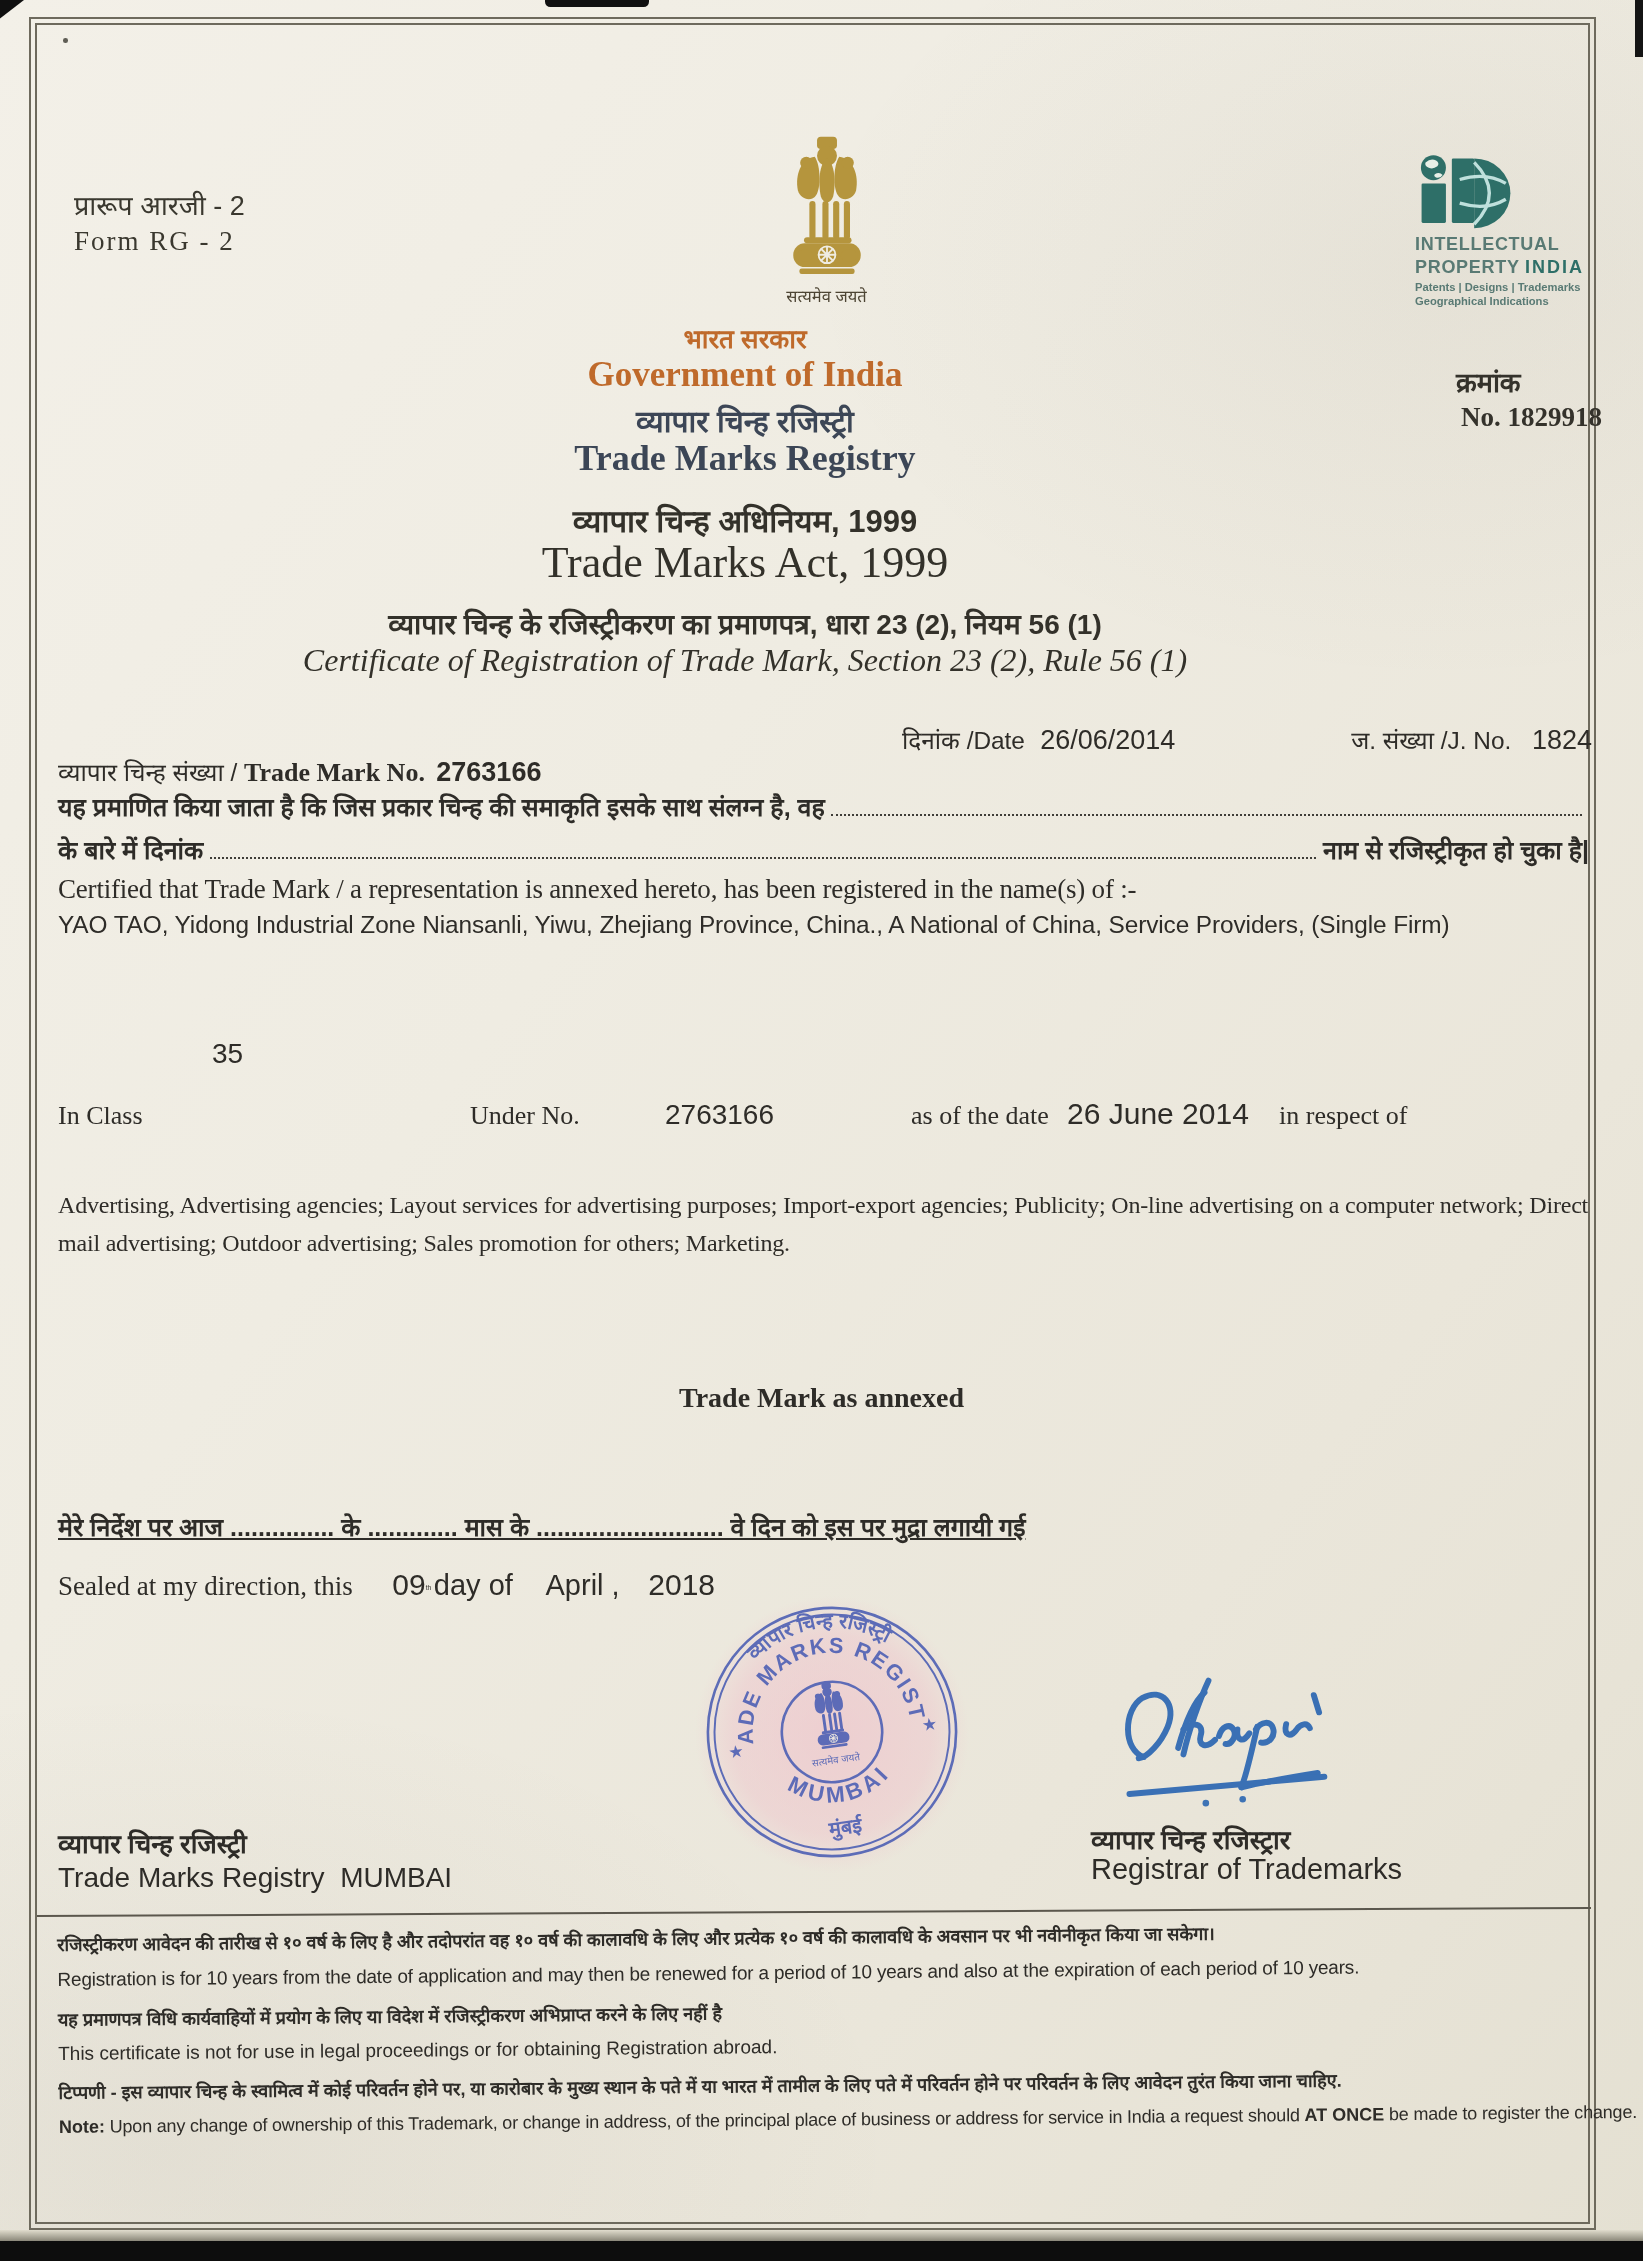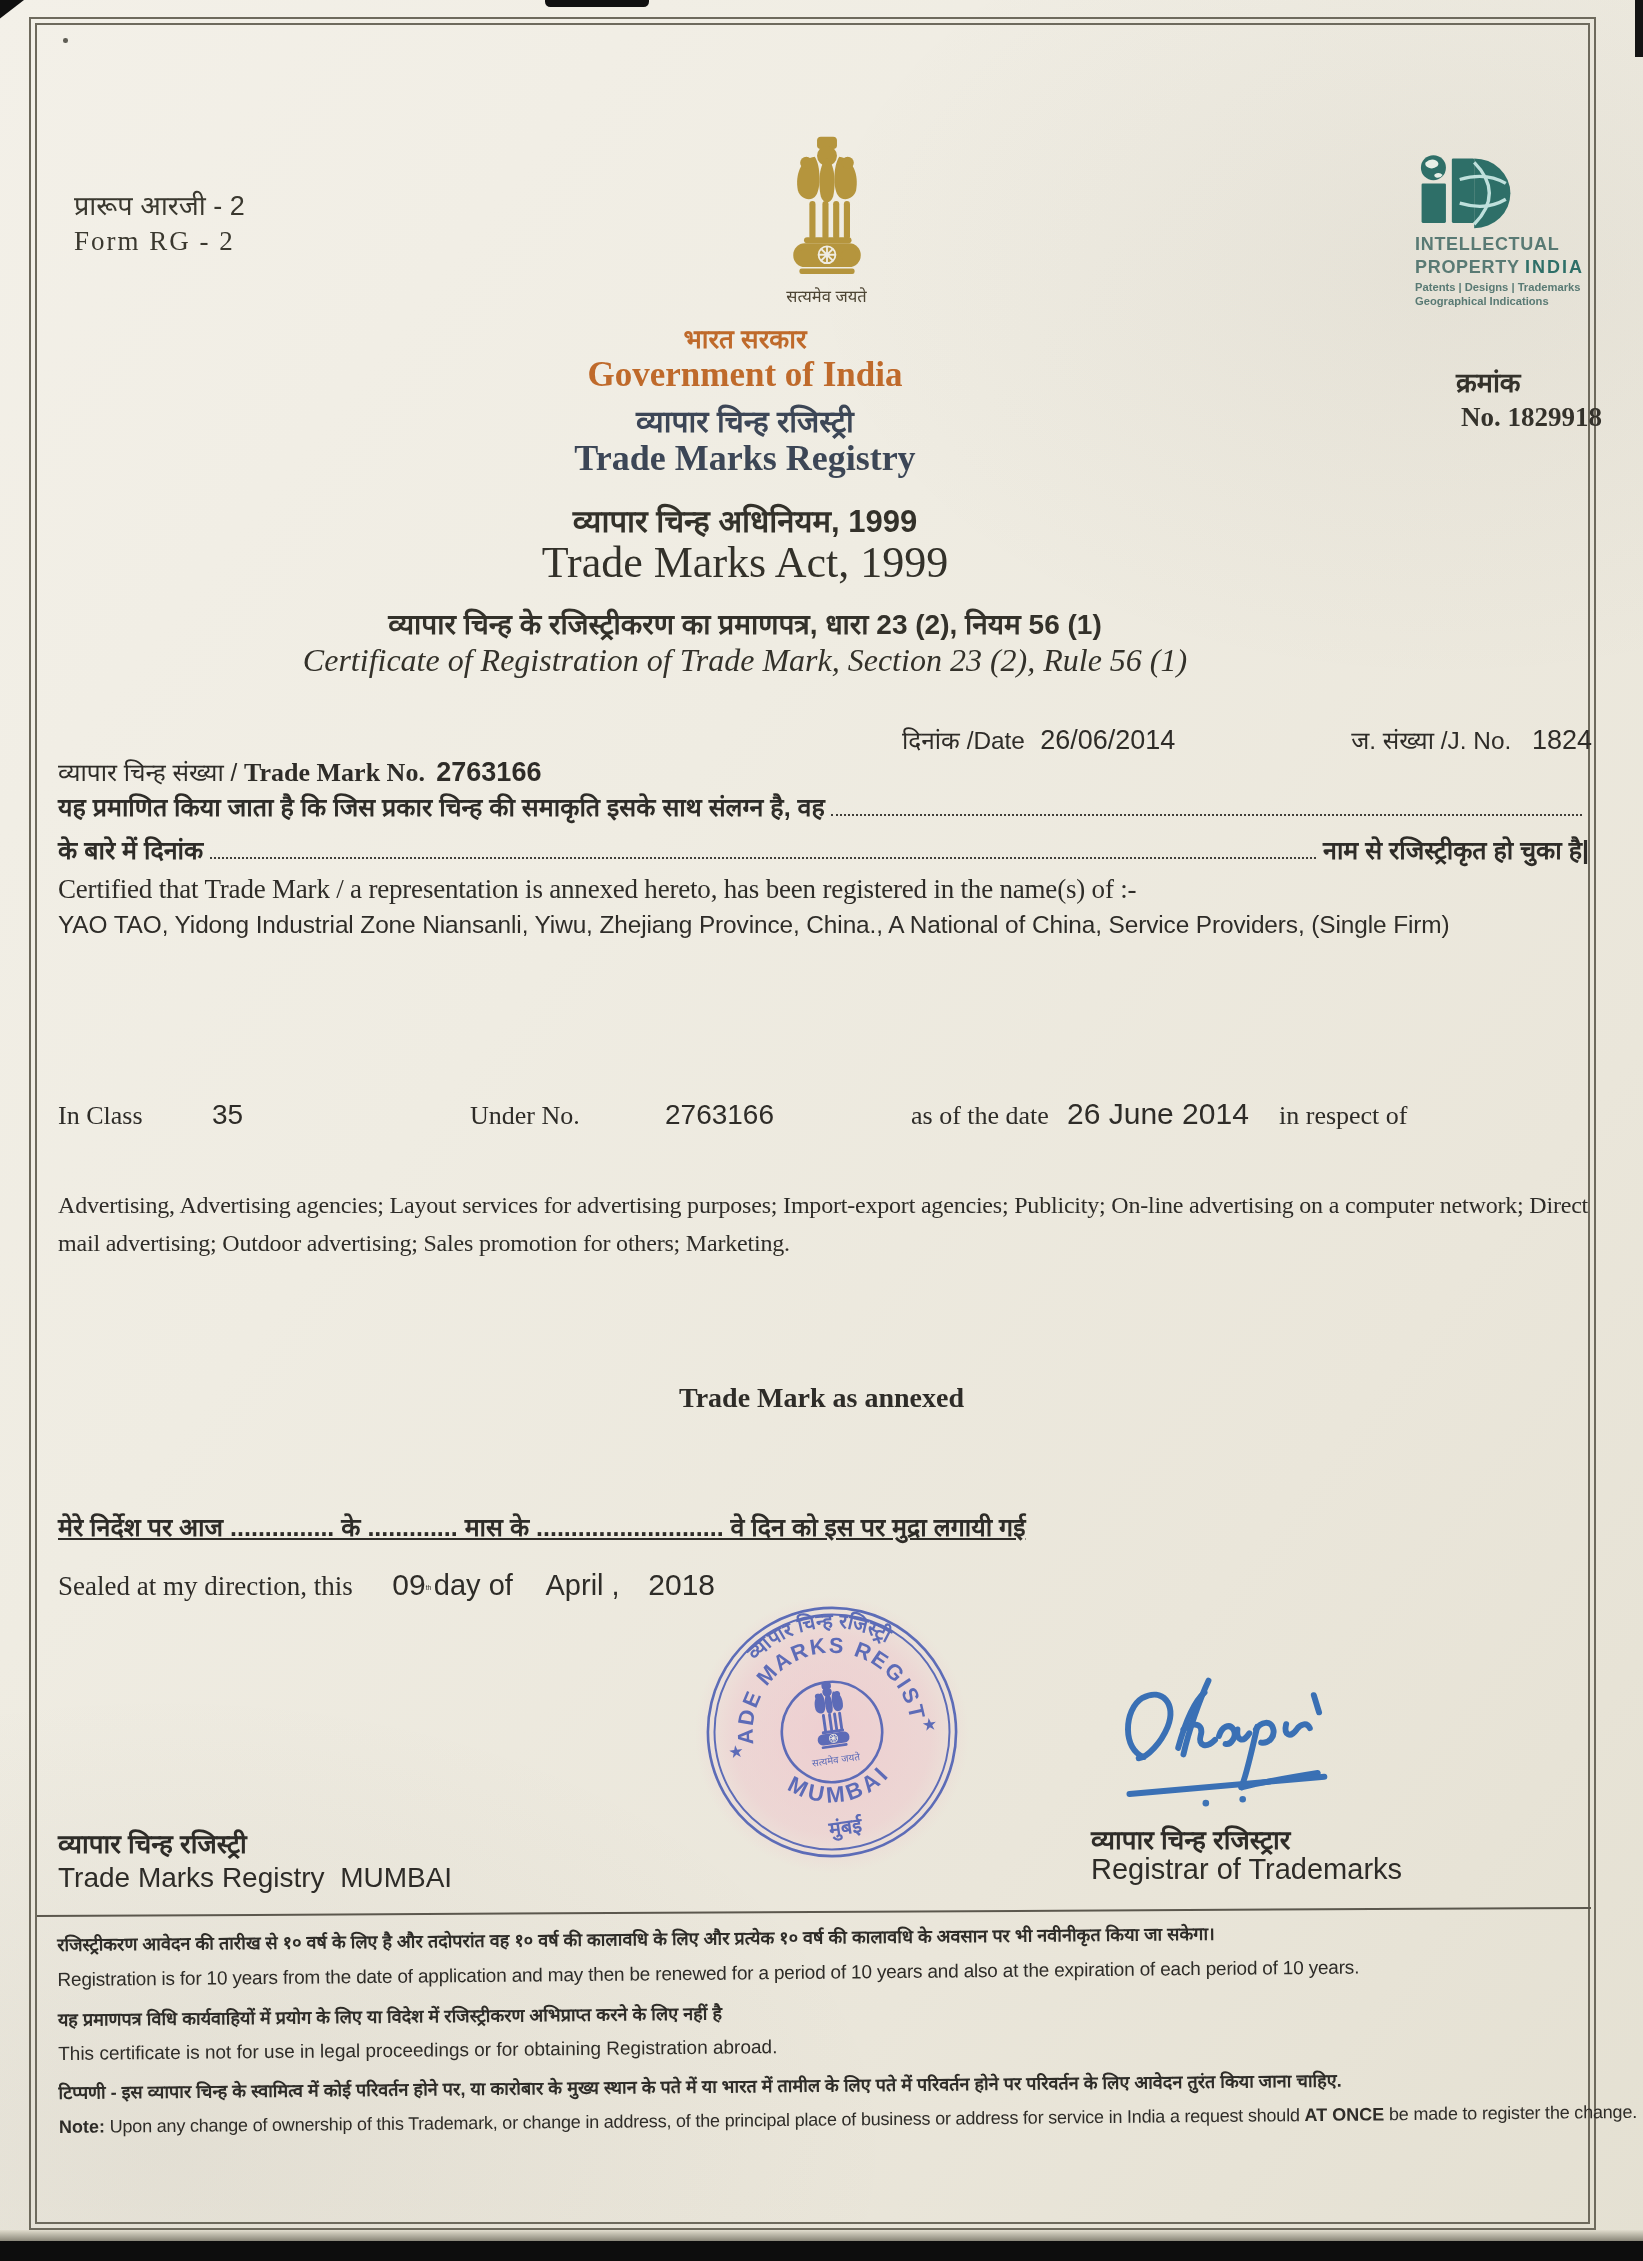--- a/index.html
+++ b/index.html
@@ -149,21 +149,21 @@
   </div>
   <div class="abs dotline" style="left:58px;top:832px;width:1531px;">
     <span class="hi" style="font-size:25px;font-weight:600;">के बारे में दिनांक</span>
     <span class="leader"></span>
     <span class="hi" style="font-size:25px;font-weight:600;">नाम से रजिस्ट्रीकृत हो चुका है|</span>
   </div>
   <div class="abs serif" style="left:58px;top:874px;font-size:27px;letter-spacing:-0.2px;">Certified that Trade Mark / a representation is annexed hereto, has been registered in the name(s) of :-</div>
   <div class="abs sans" style="left:58px;top:911px;font-size:24.4px;white-space:nowrap;letter-spacing:-0.1px;">YAO TAO, Yidong Industrial Zone Niansanli, Yiwu, Zhejiang Province, China., A National of China, Service Providers, (Single Firm)</div>
 
   <div class="abs serif" style="left:58px;top:1101px;font-size:26px;">In Class</div>
-  <div class="abs sans" style="left:212px;top:1099px;font-size:28px;">35</div>
+  <div class="abs sans" style="left:212px;top:1038px;font-size:28px;">35</div>
   <div class="abs serif" style="left:470px;top:1101px;font-size:26px;">Under No.</div>
   <div class="abs sans" style="left:665px;top:1099px;font-size:28px;">2763166</div>
   <div class="abs serif" style="left:911px;top:1101px;font-size:26px;">as of the date</div>
   <div class="abs sans" style="left:1067px;top:1097px;font-size:30px;">26 June 2014</div>
   <div class="abs serif" style="left:1279px;top:1101px;font-size:26px;">in respect of</div>
 
   <div class="abs serif" style="left:58px;top:1186px;width:1540px;font-size:24px;line-height:1.6;letter-spacing:-0.2px;">Advertising, Advertising agencies; Layout services for advertising purposes; Import-export agencies; Publicity; On-line advertising on a computer network; Direct mail advertising; Outdoor advertising; Sales promotion for others; Marketing.</div>
 
   <div class="center-full serif" style="top:1382px;font-size:28px;font-weight:bold;">Trade Mark as annexed</div>
 

